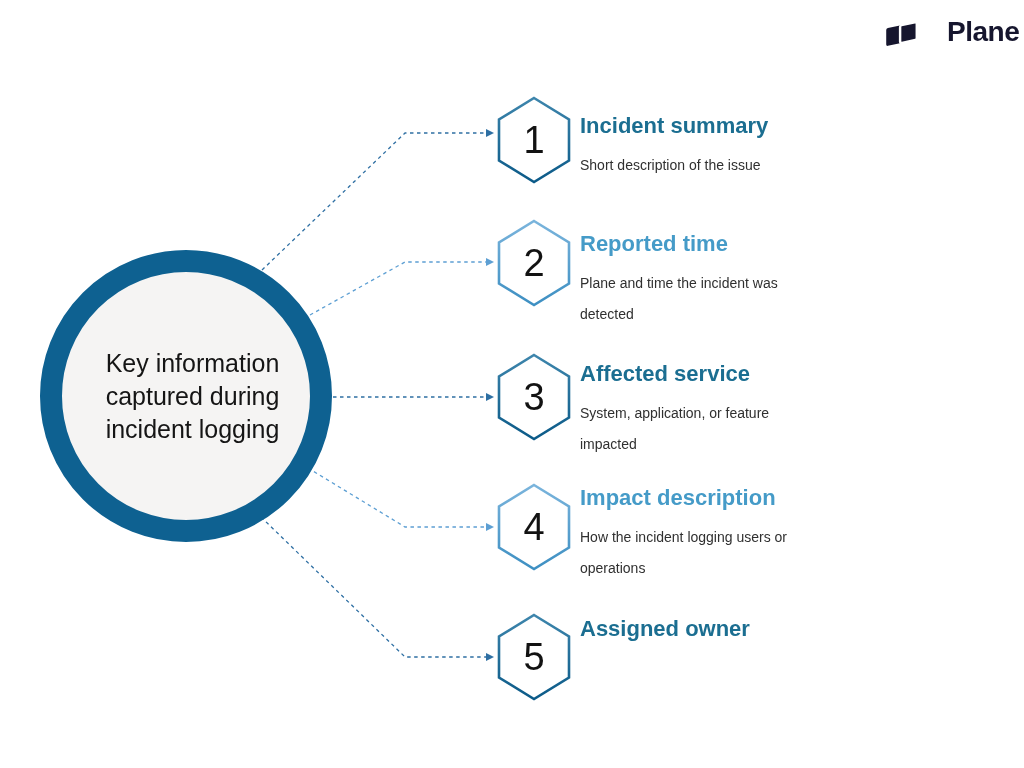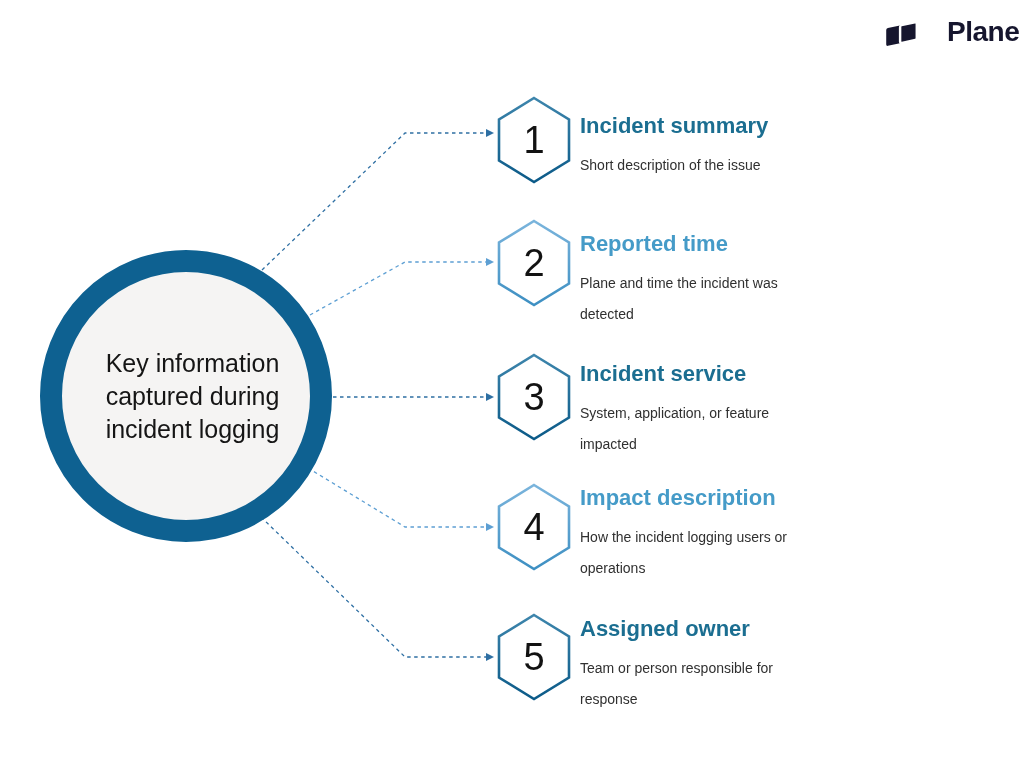--- a/index.html
+++ b/index.html
@@ -165,28 +165,26 @@
   <div class="itext itext-1">
     <div class="ititle dark">Incident summary</div>
     <div class="idesc">Short description of the issue</div>
   </div>
   <div class="itext itext-2">
     <div class="ititle light">Reported time</div>
     <div class="idesc">Plane and time the incident was
 detected</div>
   </div>
   <div class="itext itext-3">
-    <div class="ititle dark">Incident service</div>
+    <div class="ititle dark">Affected service</div>
     <div class="idesc">System, application, or feature
 impacted</div>
   </div>
   <div class="itext itext-4">
     <div class="ititle light">Impact description</div>
     <div class="idesc">How the incident logging users or
 operations</div>
   </div>
   <div class="itext itext-5">
     <div class="ititle dark">Assigned owner</div>
-    <div class="idesc">Team or person responsible for
-response</div>
   </div>
 
 </div>
 
 </body></html>

